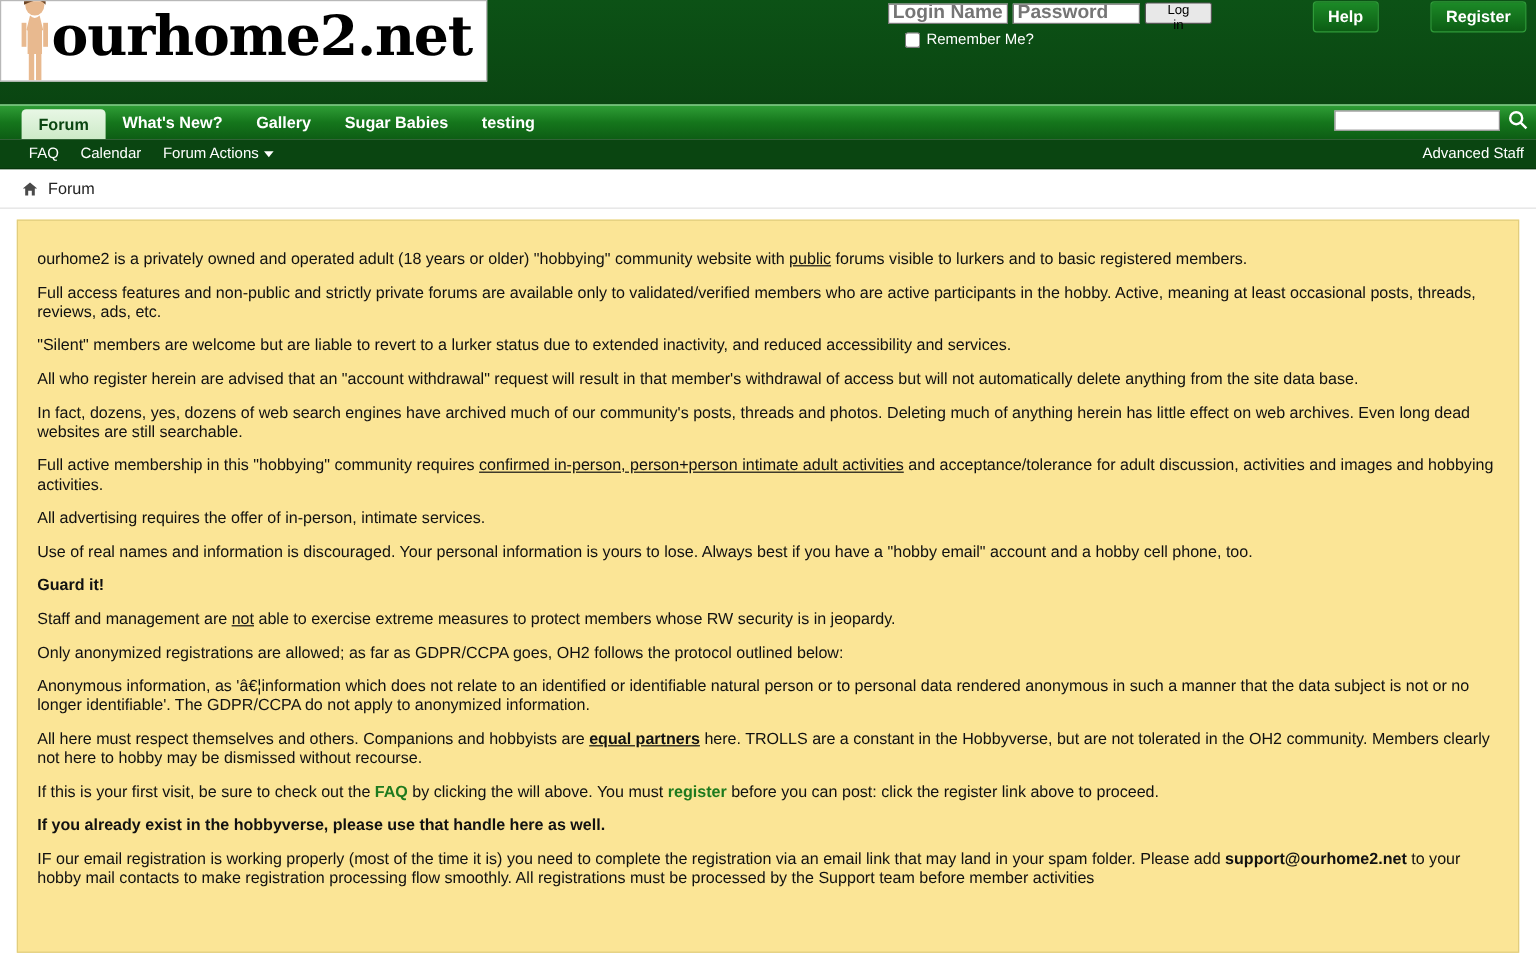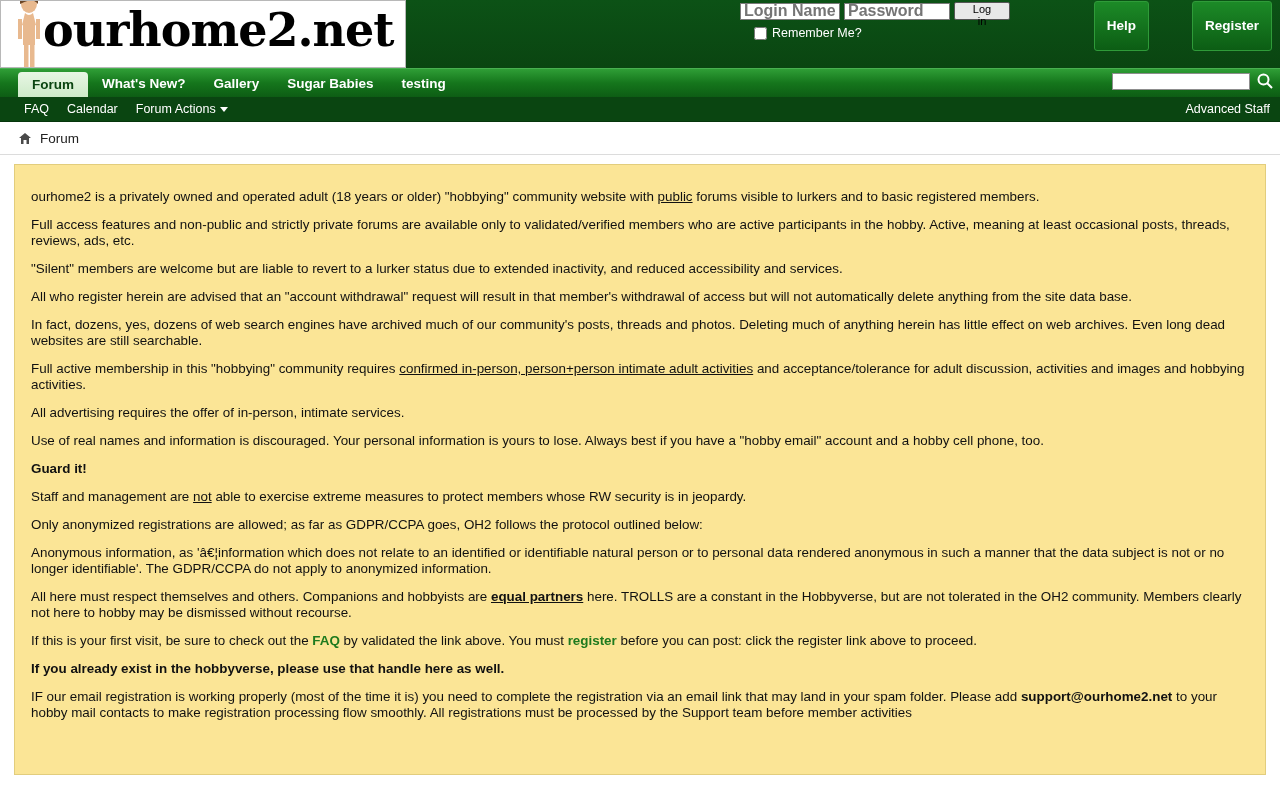--- a/index.html
+++ b/index.html
@@ -10,21 +10,21 @@
     overflow: hidden;
     background: #ffffff;
     font-family: "Liberation Sans", sans-serif;
     font-size: 13px;
     color: #000000;
   }
 
   
   .header {
     position: relative;
-    height: 68px;
+    height: 87px;
     background: #0b4d13;
     background: linear-gradient(to bottom, #0c5216 0%, #0a4511 100%);
   }
   .logo-box {
     position: absolute;
     left: 0;
     top: 0;
     width: 406px;
     height: 68px;
     background: #ffffff;
@@ -95,21 +95,21 @@
     color: #ffffff;
     font-size: 12.5px;
   }
   .remember-row input { margin: 0; }
 
   .hdr-btn {
     position: absolute;
     top: 1px;
     height: 24px;
     line-height: 24px;
-    padding: 12px 12px;
+    padding: 0 12px;
     color: #ffffff;
     font-weight: bold;
     font-size: 13.5px;
     background: #0e6a19;
     background: linear-gradient(to bottom, #1c8a27 0%, #0c5d14 100%);
     border: 1px solid #2f9b39;
     border-radius: 3px;
     text-decoration: none;
     cursor: pointer;
   }
@@ -344,21 +344,21 @@
     </p>
 
     <p>Only anonymized registrations are allowed; as far as GDPR/CCPA goes, OH2 follows the protocol outlined below:</p>
     <p>Anonymous information, as 'â€¦information which does not relate to an identified or identifiable natural person or to personal data rendered anonymous in such a manner that the data subject is not or no longer identifiable'. The GDPR/CCPA do not apply to anonymized information.</p>
 
     <p>
       <span>All here must respect themselves and others. Companions and hobbyists are </span><span class="dark-link">equal partners</span><span> here. TROLLS are a constant in the Hobbyverse, but are not tolerated in the OH2 community. Members clearly not here to hobby may be dismissed without recourse.</span>
     </p>
 
     <p>
-      <span>If this is your first visit, be sure to check out the </span><span class="green-link">FAQ</span><span> by validated the link above. You must </span><span class="green-link">register</span><span> before you can post: click the register link above to proceed.</span>
+      <span>If this is your first visit, be sure to check out the </span><span class="green-link">FAQ</span><span> by clicking the will above. You must </span><span class="green-link">register</span><span> before you can post: click the register link above to proceed.</span>
     </p>
 
     <p class="b">If you already exist in the hobbyverse, please use that handle here as well.</p>
 
     <p>
       <span>IF our email registration is working properly (most of the time it is) you need to complete the registration via an email link that may land in your spam folder. Please add </span><span class="b">support@ourhome2.net</span><span> to your hobby mail contacts to make registration processing flow smoothly. All registrations must be processed by the Support team before member activities</span>
     </p>
 
   </div>
 </div>

